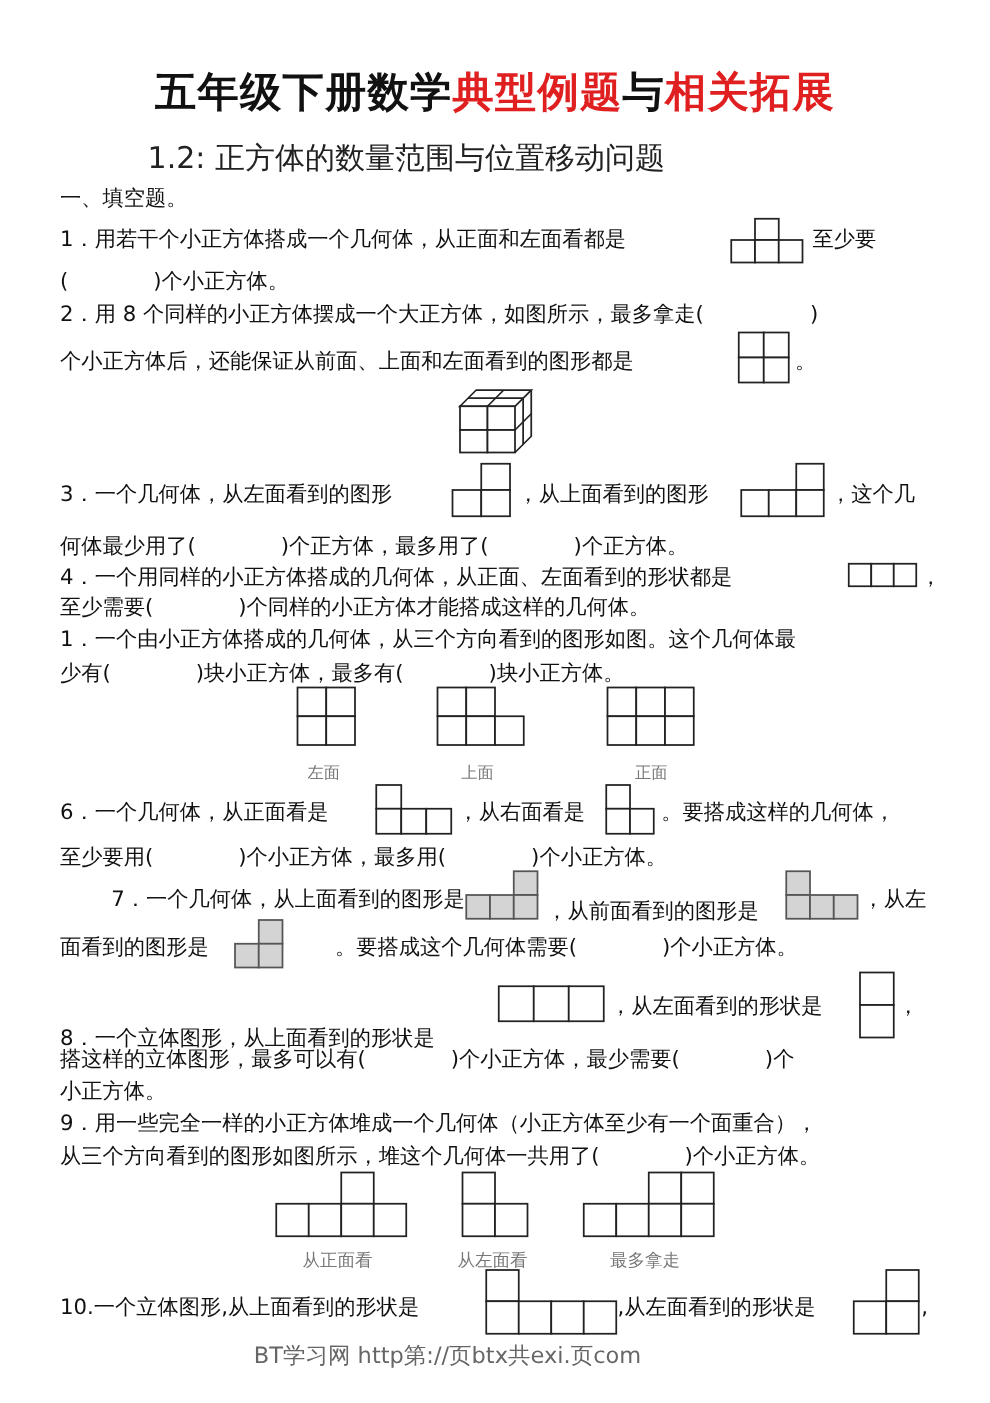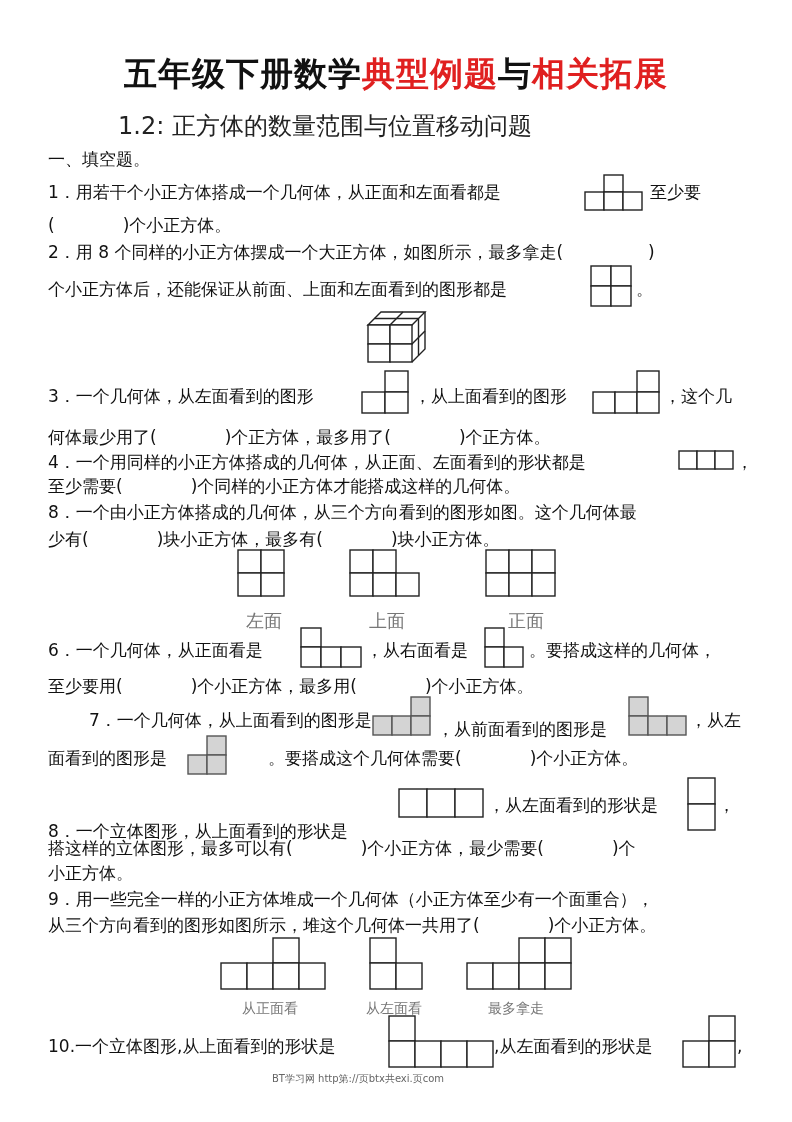--- a/index.html
+++ b/index.html
@@ -3,26 +3,26 @@
 <meta charset="utf-8">
 <style>
   html, body { margin: 0; padding: 0; background: #ffffff; }
   body { width: 792px; height: 1122px; position: relative; overflow: hidden;
          font-family: "DejaVu Sans", "Liberation Sans", sans-serif; color: #111; }
   .abs { position: absolute; white-space: nowrap; }
   .title { top: 52px; left: 0; width: 792px; text-align: center; font-size: 33px; font-weight: bold; letter-spacing: 1px; }
   .title .red { color: #e02020; }
   .subtitle { top: 110px; left: 0; width: 650px; text-align: center; font-size: 24px; color: #222; }
   .line { font-size: 17px; line-height: 22px; }
-  .cap { font-size: 18px; color: #777; }
+  .cap { font-size: 13px; color: #777; }
   svg.fig { position: absolute; overflow: visible; }
   svg.fig rect { fill: #fff; stroke: #222; stroke-width: 1.4; }
   svg.fig.gray rect { fill: #d4d4d4; stroke: #555; }
   svg.fig line, svg.fig polyline, svg.fig polygon { stroke: #222; stroke-width: 1.4; fill: none; }
-  .footer { top: 1072px; left: 0; width: 716px; text-align: center; font-size: 10px; color: #666; }
+  .footer { top: 1072px; left: 0; width: 716px; text-align: center; font-size: 18px; color: #666; }
 </style>
 </head>
 <body>
 
 <div class="abs title">
   <span>五年级下册数学</span><span class="red">典型例题</span><span>与</span><span class="red">相关拓展</span>
 </div>
 <div class="abs subtitle">1.2:  正方体的数量范围与位置移动问题</div>
 
 <div class="abs line" style="top:148px;left:48px;">一、填空题。</div>
@@ -77,21 +77,21 @@
 
 <div class="abs line" style="top:451px;left:48px;">4．一个用同样的小正方体搭成的几何体，从正面、左面看到的形状都是</div>
 <svg class="fig" style="left:679px;top:451px;" width="56" height="20">
   <rect x="0" y="0" width="18" height="18"></rect>
     <rect x="18" y="0" width="18" height="18"></rect>
     <rect x="36" y="0" width="18" height="18"></rect>
 </svg>
 <div class="abs line" style="top:451px;left:736px;">，</div>
 <div class="abs line" style="top:475px;left:48px;">至少需要(　　　　)个同样的小正方体才能搭成这样的几何体。</div>
 
-<div class="abs line" style="top:501px;left:48px;">8．一个由小正方体搭成的几何体，从三个方向看到的图形如图。这个几何体最</div>
+<div class="abs line" style="top:501px;left:48px;">1．一个由小正方体搭成的几何体，从三个方向看到的图形如图。这个几何体最</div>
 <div class="abs line" style="top:528px;left:48px;">少有(　　　　)块小正方体，最多有(　　　　)块小正方体。</div>
 <svg class="fig" style="left:238px;top:550px;" width="48" height="48">
   <rect x="0" y="0" width="23" height="23"></rect>
     <rect x="23" y="0" width="23" height="23"></rect>
     <rect x="0" y="23" width="23" height="23"></rect>
     <rect x="23" y="23" width="23" height="23"></rect>
 </svg>
 <svg class="fig" style="left:350px;top:550px;" width="72" height="48">
   <rect x="0" y="0" width="23" height="23"></rect>
     <rect x="23" y="0" width="23" height="23"></rect>

